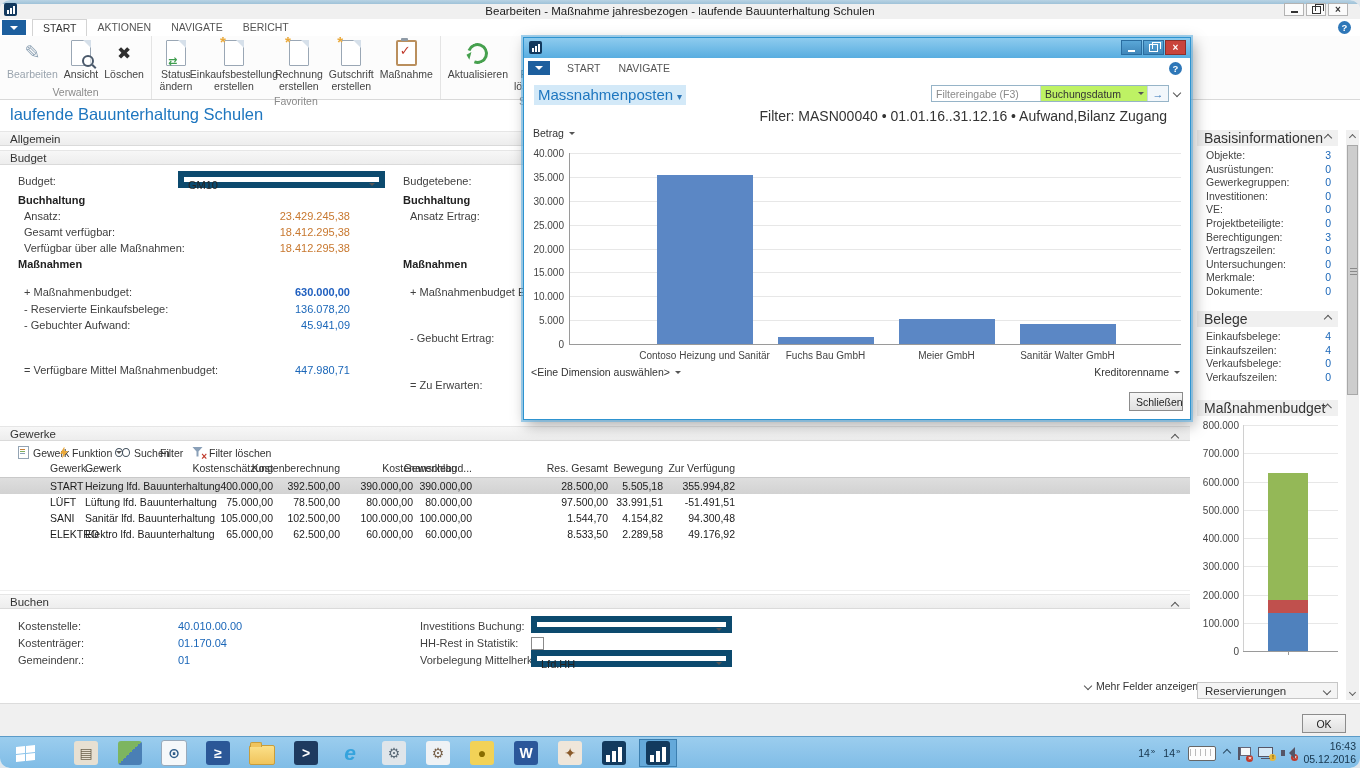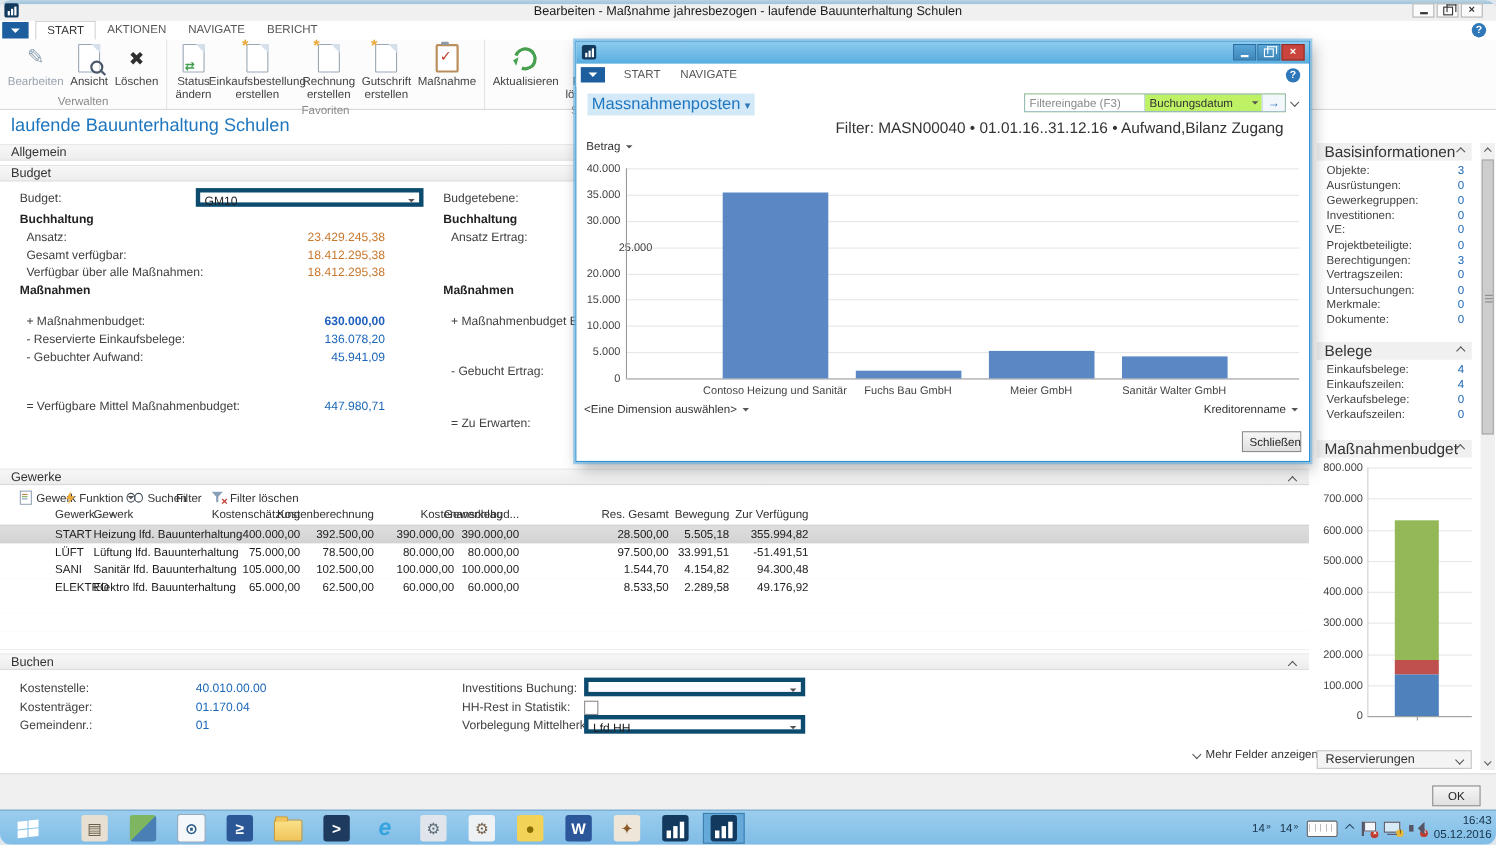--- a/index.html
+++ b/index.html
@@ -68,21 +68,21 @@
   .ftab .chev-wrap{position:absolute;right:12px;top:4px;}
   .chev{display:inline-block;width:5px;height:5px;border-right:1.4px solid #555;border-bottom:1.4px solid #555;}
   .chev.up{transform:rotate(-135deg);}
   .chev.down{transform:rotate(45deg);}
   .lbl{position:absolute;font-size:11px;color:#404040;white-space:nowrap;}
   .blbl{font-weight:bold;color:#222;}
   .rval{position:absolute;width:130px;text-align:right;font-size:11px;white-space:nowrap;}
   .vorange{color:#c8782f;}
   .vblue{color:#1a66b8;}
   .vboldblue{color:#1f5fbf;font-weight:bold;}
-  .sel{position:absolute;height:17px;background:#fff;border:4px solid #0c4a6e;font-size:11px;color:#222;padding:2px 16px 0 4px;box-sizing:border-box;}
+  .sel{position:absolute;height:17px;background:#fff;border:6px solid #0c4a6e;font-size:11px;color:#222;padding:2px 16px 0 4px;box-sizing:border-box;}
   .sel .scaret{position:absolute;right:4px;top:6px;border:3.5px solid transparent;border-top-color:#555;}
   .cb{position:absolute;width:11px;height:11px;border:1px solid #8a8a8a;background:#fff;}
 
   
   .gtool{position:absolute;display:flex;align-items:center;gap:4px;font-size:10.5px;color:#333;height:13px;}
   .ic-docsm{width:9px;height:11px;background:#fff;border:1px solid #94a4b4;position:relative;}
   .ic-docsm:before{content:"";position:absolute;left:1px;top:2px;width:5px;height:1px;background:#c77f3a;box-shadow:0 2px 0 #7faf5f,0 4px 0 #8aa0b8;}
   .ic-bolt{width:8px;height:12px;background:#eaa838;clip-path:polygon(55% 0,0 60%,40% 60%,25% 100%,100% 38%,55% 38%);}
   .ic-bino{position:relative;width:15px;height:9px;}
   .ic-bino:before,.ic-bino:after{content:"";position:absolute;top:0;width:6px;height:7px;border:1.5px solid #45525e;border-radius:50%;}
@@ -653,21 +653,21 @@
         <div class="ticklabel" style="left: 2px; width: 38px; top: 301px;">0</div>
         <div class="gridline" style="left: 45px; width: 612px; top: 282.125px;"></div>
         <div class="ticklabel" style="left: 2px; width: 38px; top: 277.125px;">5.000</div>
         <div class="gridline" style="left: 45px; width: 612px; top: 258.25px;"></div>
         <div class="ticklabel" style="left: 2px; width: 38px; top: 253.25px;">10.000</div>
         <div class="gridline" style="left: 45px; width: 612px; top: 234.375px;"></div>
         <div class="ticklabel" style="left: 2px; width: 38px; top: 229.375px;">15.000</div>
         <div class="gridline" style="left: 45px; width: 612px; top: 210.5px;"></div>
         <div class="ticklabel" style="left: 2px; width: 38px; top: 205.5px;">20.000</div>
         <div class="gridline" style="left: 45px; width: 612px; top: 186.625px;"></div>
-        <div class="ticklabel" style="left: 2px; width: 38px; top: 181.625px; margin-left: 29px;">25.000</div>
+        <div class="ticklabel" style="left: 2px; width: 38px; top: 181.625px;">25.000</div>
         <div class="gridline" style="left: 45px; width: 612px; top: 162.75px;"></div>
         <div class="ticklabel" style="left: 2px; width: 38px; top: 157.75px;">30.000</div>
         <div class="gridline" style="left: 45px; width: 612px; top: 138.875px;"></div>
         <div class="ticklabel" style="left: 2px; width: 38px; top: 133.875px;">35.000</div>
         <div class="gridline" style="left: 45px; width: 612px; top: 115px;"></div>
         <div class="ticklabel" style="left: 2px; width: 38px; top: 110px;">40.000</div>
         <div class="vaxis" style="left: 45px; top: 115px; height: 191px;"></div>
         <div class="bar" style="pointer-events: auto; left: 132.5px; width: 96px; top: 136.965px; height: 169.035px; background: rgb(91, 135, 197);"></div>
         <div class="catlabel" style="left: 105.5px; width: 150px; top: 312px;">Contoso Heizung und Sanitär</div>
         <div class="bar" style="pointer-events: auto; left: 253.5px; width: 96px; top: 298.837px; height: 7.1625px; background: rgb(91, 135, 197);"></div>

